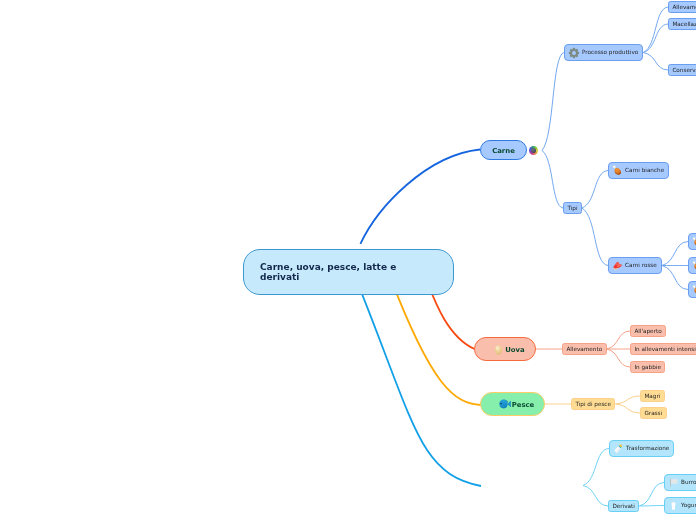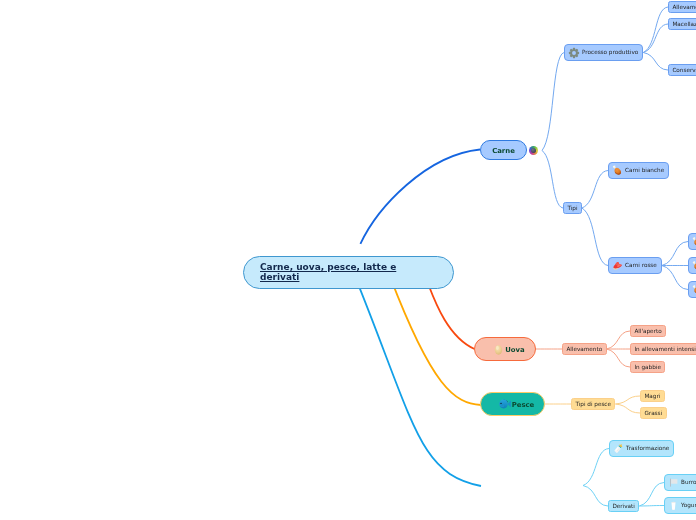--- a/index.html
+++ b/index.html
@@ -28,21 +28,21 @@
     white-space:normal;line-height:12px;
   }
   .root .lbl{max-width:140px;}
 
   
   .lvl1{border-radius:999px;font-weight:bold;font-size:6.9px;padding:0 9px;justify-content:center;}
   .lvl1.ico-node{padding:0 9px 0 16px;}
   .lvl1 .lbl{position:relative;top:1.5px;}
   .n-carne.lvl1{background:#a6caff;border:1.5px solid #2f7ae0;color:#0b4a32;}
   .n-uova.lvl1{background:#f9bfac;border:1.5px solid #f66a3c;color:#0b4a32;}
-  .n-pesce.lvl1{background:#14b8a6;border:1.5px solid #ffcc66;color:#0b4a32;}
+  .n-pesce.lvl1{background:#86efac;border:1.5px solid #ffcc66;color:#0b4a32;}
   .n-latte.lvl1{background:#b3e5fc;border:1.5px solid #29b6f0;color:#0b4a32;}
 
   
   .lvl2{border-radius:4px;font-size:5.7px;padding:0 4px 0 3px;color:#232323;}
   .lvl2 .ico{margin-right:2px;}
   .n-carne.lvl2{background:#a6caff;border:1px solid #6a9ef0;}
   .n-latte.lvl2{background:#b3e5fc;border:1px solid #69d0f5;}
 
   
   .lvl3{border-radius:2.5px;font-size:5.7px;padding:0 3.4px;color:#232323;justify-content:center;}
@@ -184,21 +184,21 @@
     <path class="e2-pesce" d="M545.0,404.0 C559.8,404.0 556.4,404.0 571.0,404.0"></path>
     <path class="e2-pesce" d="M615.4,404.0 C629.4,402.8 626.2,396.2 640.0,396.0"></path>
     <path class="e2-pesce" d="M615.4,404.0 C629.4,405.4 626.2,412.7 640.0,413.0"></path>
 
     <path class="e2-latte" d="M583.0,485.5 C597.8,479.9 594.4,449.6 609.0,448.5"></path>
     <path class="e2-latte" d="M583.0,485.5 C597.3,488.6 594.0,505.4 608.0,506.0"></path>
     <path class="e2-latte" d="M639.3,506.0 C653.4,502.5 650.1,483.2 664.0,482.5"></path>
     <path class="e2-latte" d="M639.3,506.0 C653.4,505.9 650.1,505.5 664.0,505.5"></path>
   </svg>
 
-  <div class="node root" style="left:243px;top:256px;width:211px;height:33px;text-decoration:underline;">
+  <div class="node root" style="left:243px;top:249px;width:211px;height:46px;">
     <span class="lbl">Carne, uova, pesce, latte e derivati</span>
   </div>
 
   <div class="node n-carne lvl1" style="left:480px;top:140px;width:47px;height:20px;">
     <span class="lbl">Carne</span>
   </div>
   <span class="badge" style="left:529px;top:146px;"></span>
   <span style="position:absolute;left:537px;top:150px;width:5px;height:1px;"></span>
 
   <div class="node n-carne lvl2 ico-node" style="left:564px;top:44px;height:17px;">

